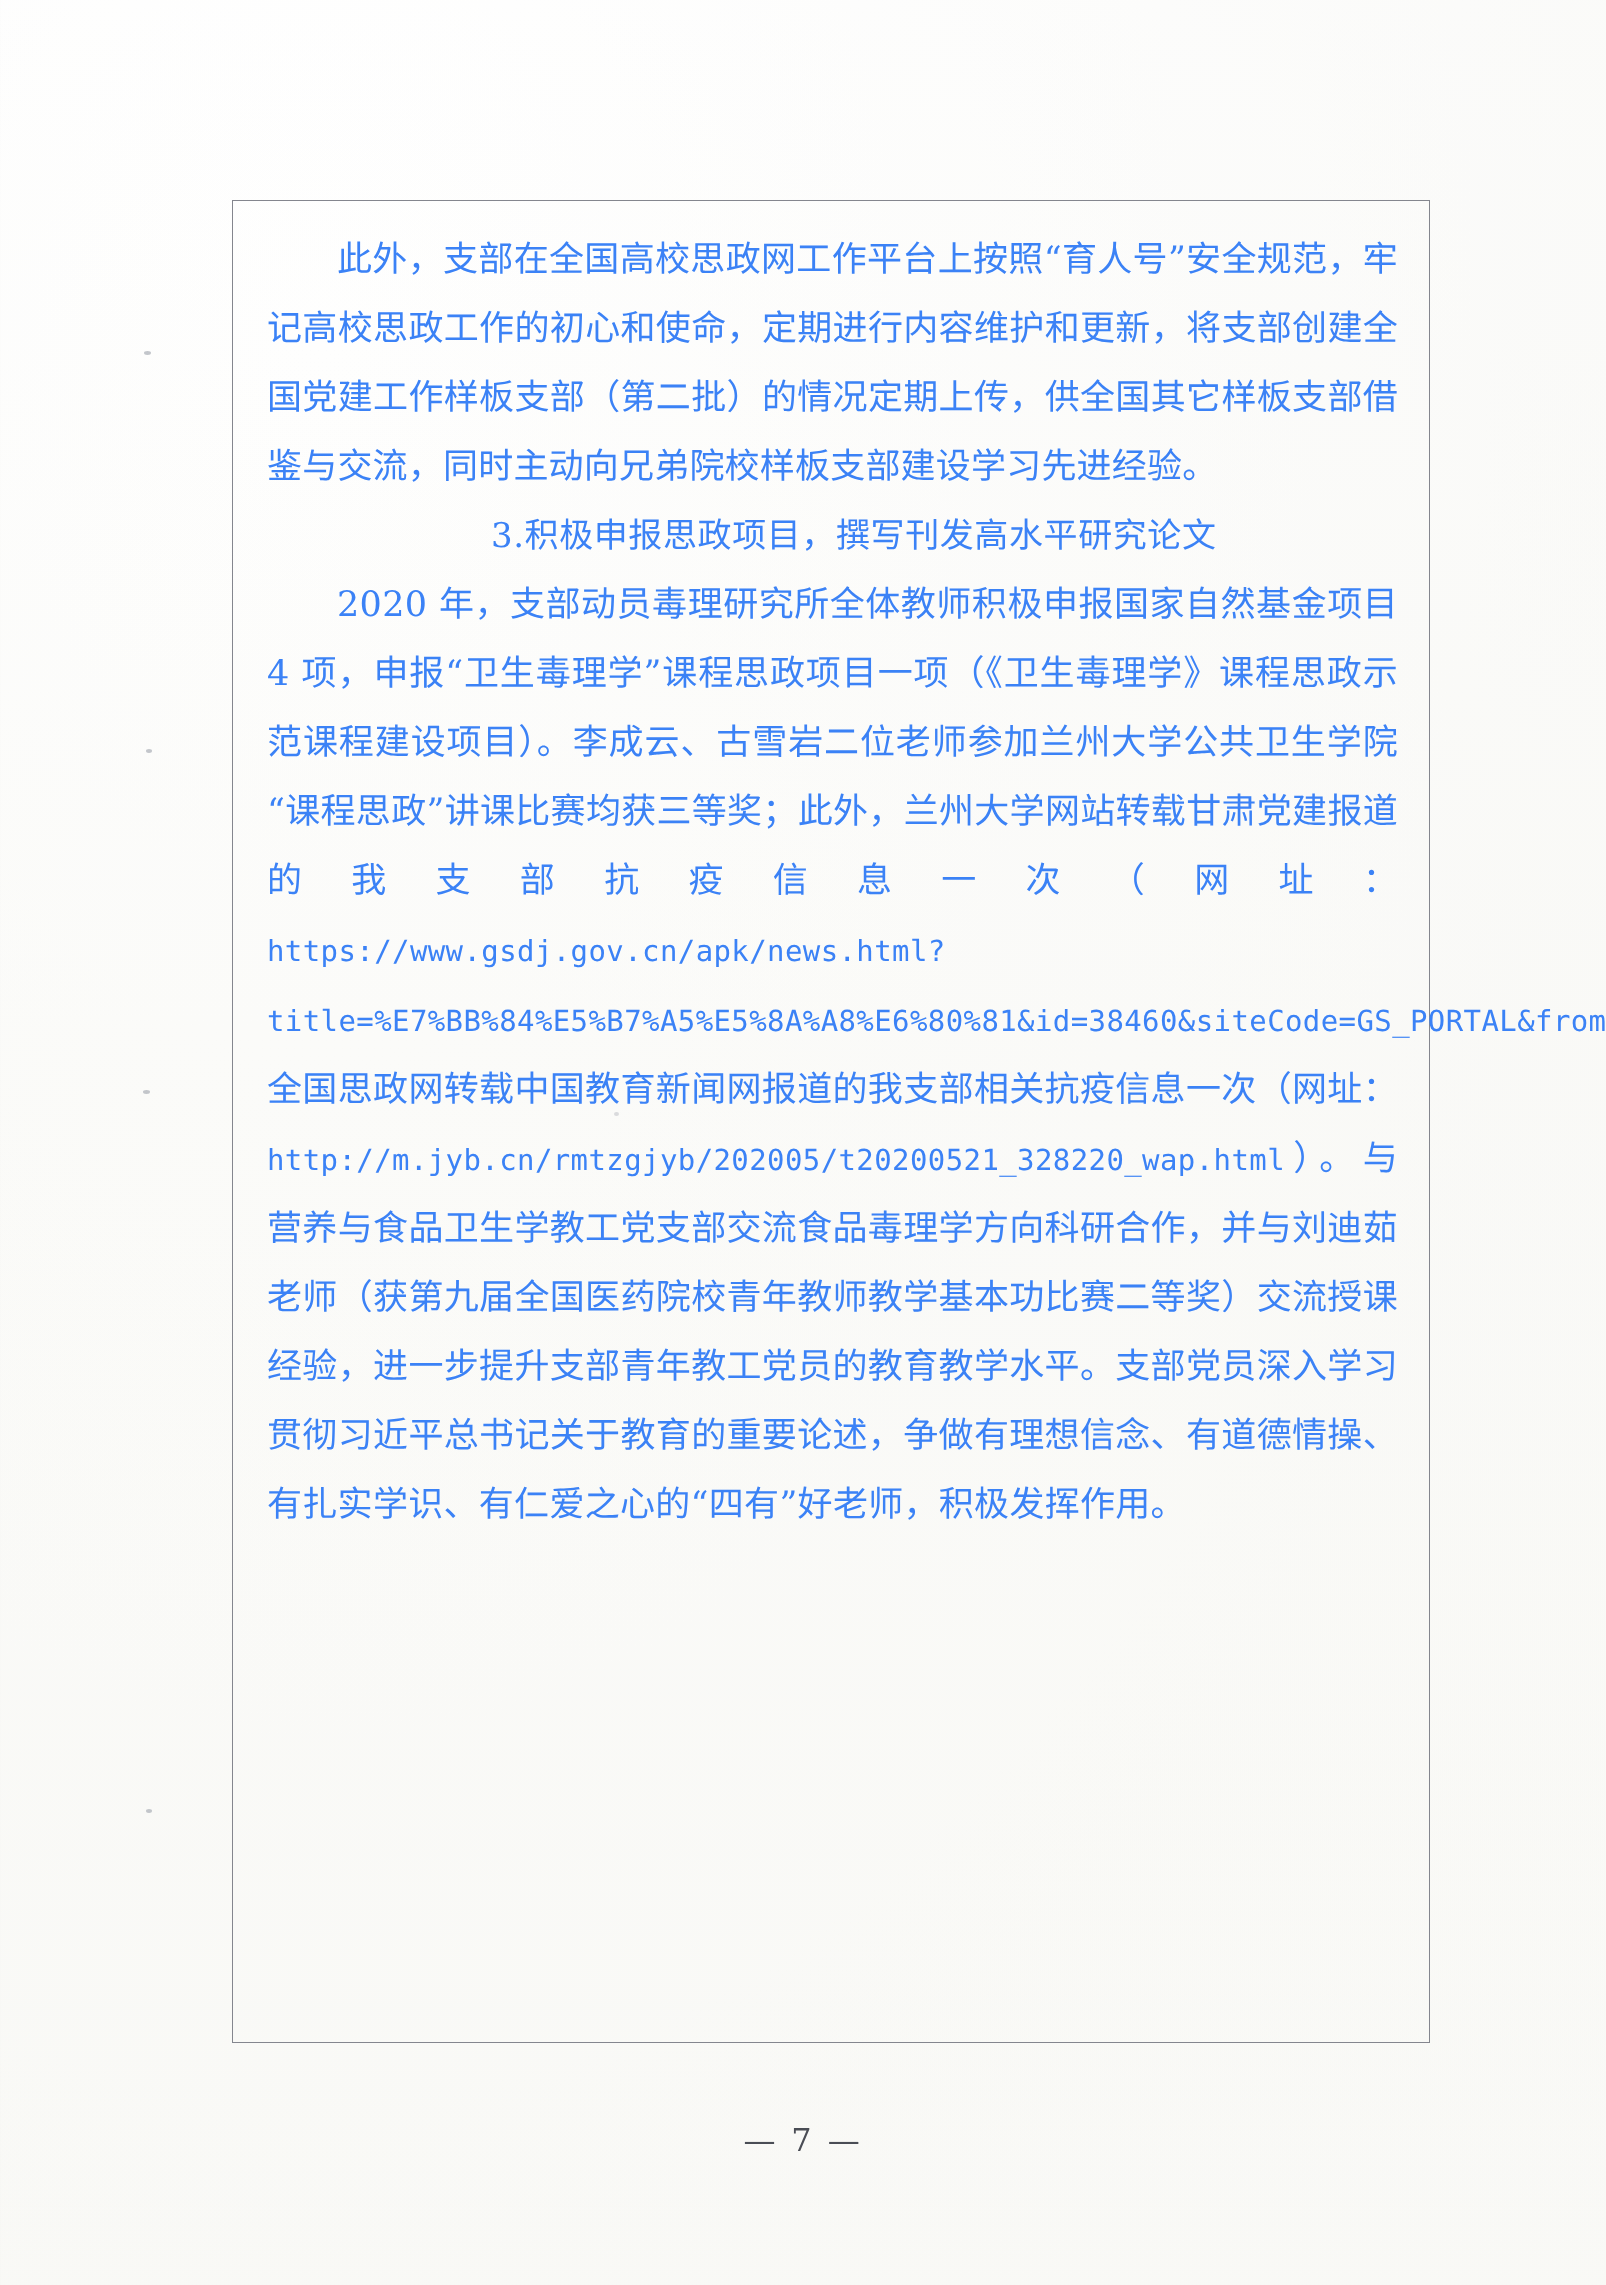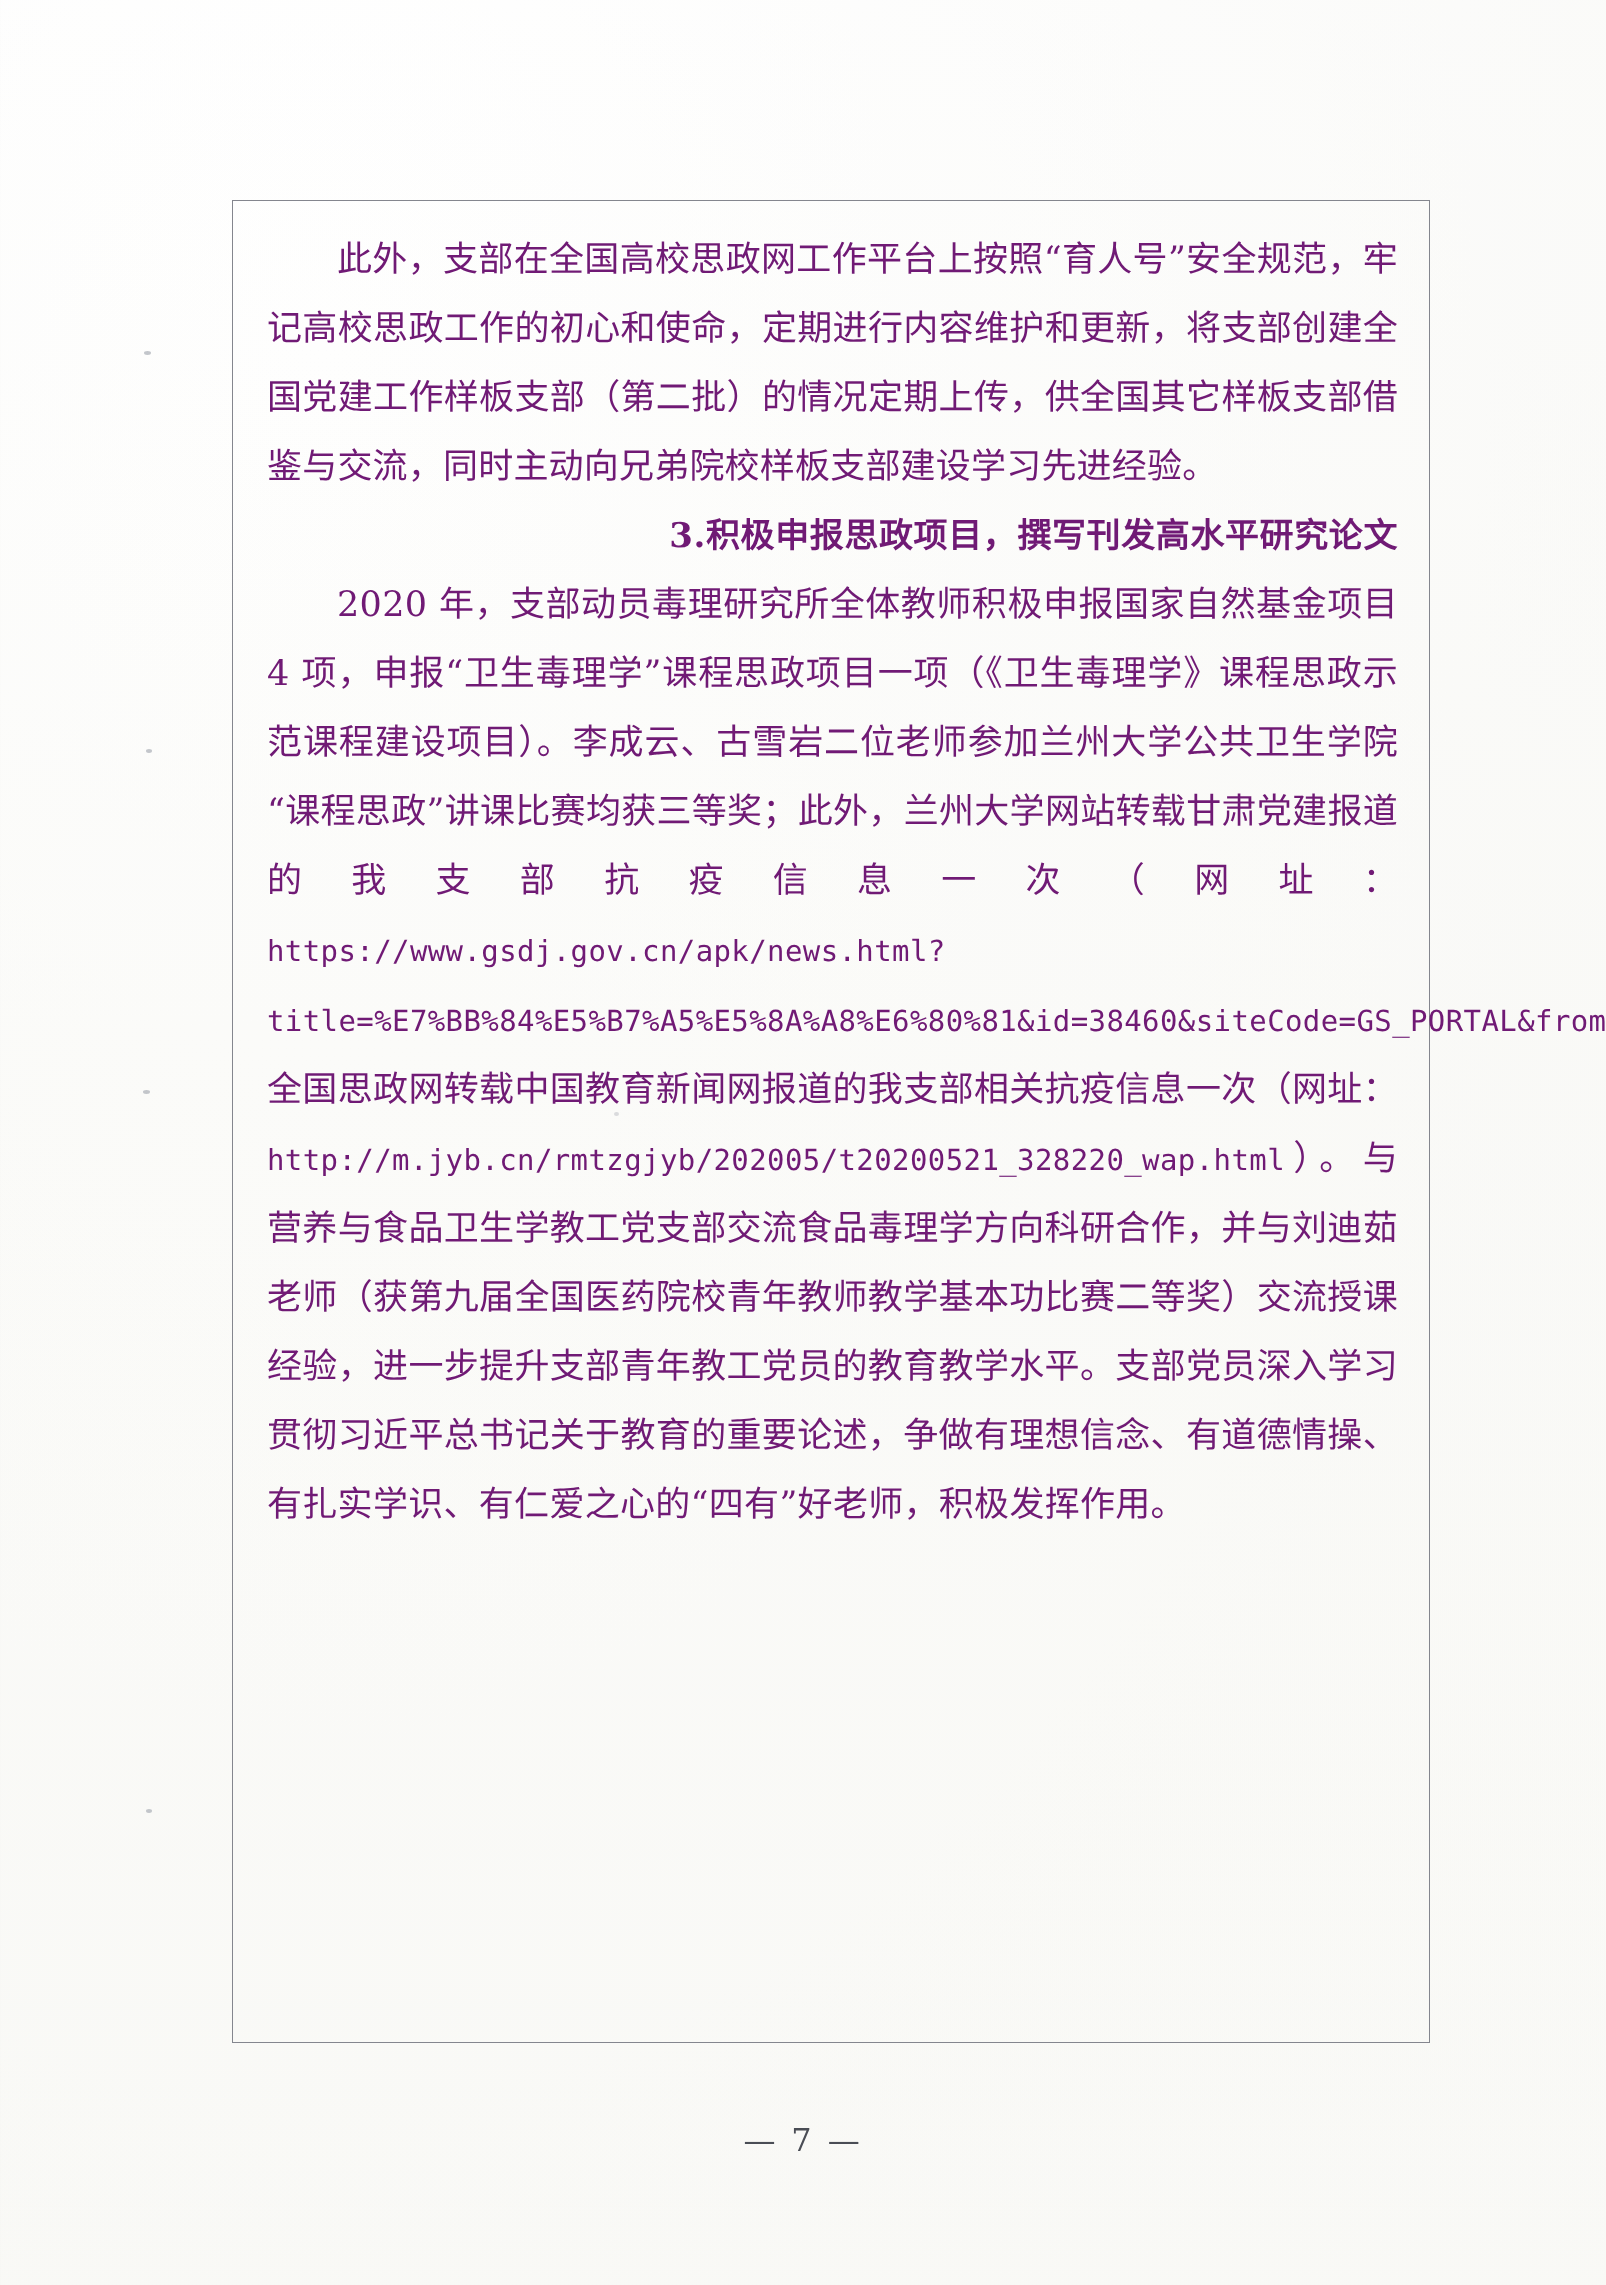--- a/index.html
+++ b/index.html
@@ -53,38 +53,38 @@
 
   .content {
     position: absolute;
     left: 267px;
     top: 226px;
     width: 1131px;
   }
 
   p.para, h3.heading {
     margin: 0;
-    color: #701a75;
+    color: #3b82f6;
     font-size: 35px;
     line-height: 69px;
     text-align: justify;
     text-justify: inter-ideograph;
     letter-spacing: 0.2px;
     font-family: "DejaVu Serif", "Liberation Serif", serif;
     text-rendering: geometricPrecision;
   }
 
   p.para {
     text-indent: 2em;
   }
 
   h3.heading {
-    font-weight: bold;
+    font-weight: normal;
     text-indent: 1.25em;
-    text-align: right;
+    text-align: center;
     font-size: 34px;
     letter-spacing: 0.6px;
   }
 
   
   p.para.spaced {
     letter-spacing: 0.3px;
   }
 
   .mono {

